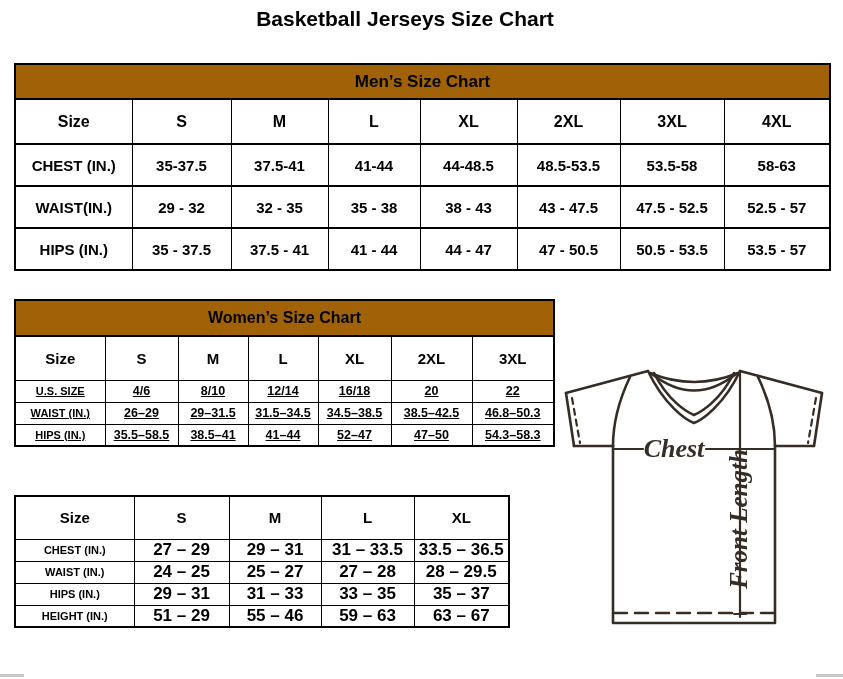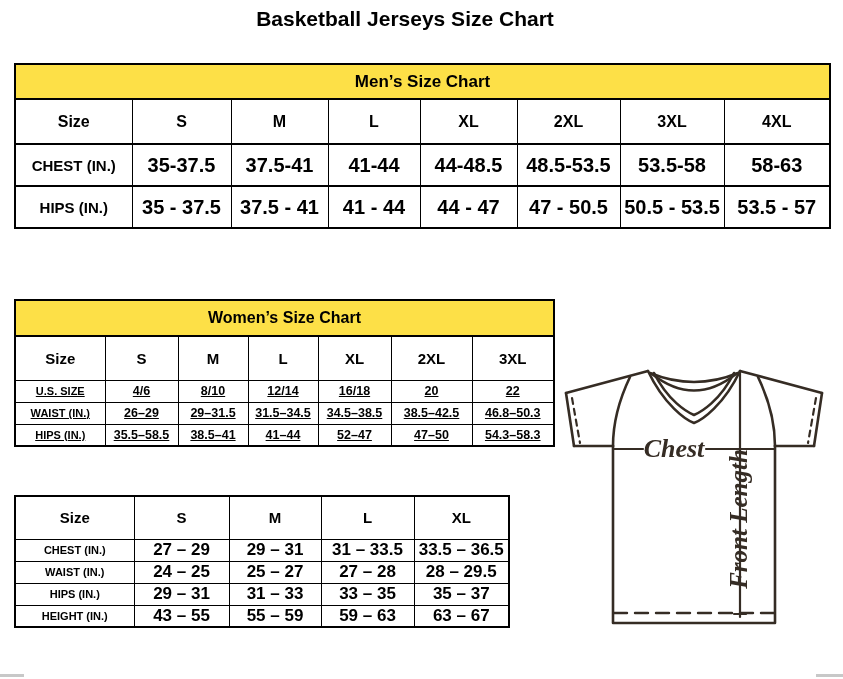--- a/index.html
+++ b/index.html
@@ -32,30 +32,30 @@
   th, td {
     text-align: center;
     vertical-align: middle;
     color: #000000;
     font-weight: bold;
     padding: 0 2px;
     overflow: hidden;
     white-space: nowrap;
   }
   tr.band th {
-    background: #fde047;
+    background: #a16207;
     border-bottom: 2px solid #000000;
     font-size: 17px;
   }
   
   #mens-table { left: 14px; top: 63px; width: 815px; }
   #mens-table tr.band th { height: 35px; }
   #mens-table tr.cols th { height: 45px; font-size: 16px; }
   #mens-table tr.vals th, #mens-table tr.vals td {
-    height: 42px; font-size: 20px; border-top-width: 2px; border-bottom-width: 2px;
+    height: 42px; font-size: 15px; border-top-width: 2px; border-bottom-width: 2px;
   }
   #mens-table tr.vals th { font-size: 15px; }
   
   #womens-table { left: 14px; top: 299px; width: 539px; }
   #womens-table tr.band th { height: 36px; font-size: 16px; }
   #womens-table tr.cols th { height: 44px; font-size: 15px; }
   #womens-table tr.vals th, #womens-table tr.vals td { height: 22px; font-size: 12.5px; text-decoration: underline; }
   #womens-table tr.vals th { font-size: 11px; }
   
   #youth-table { left: 14px; top: 495px; width: 494px; }
@@ -118,20 +118,30 @@
     </tr>
     <tr class="vals">
       <th>CHEST (IN.)</th>
       <td>35-37.5</td>
       <td>37.5-41</td>
       <td>41-44</td>
       <td>44-48.5</td>
       <td>48.5-53.5</td>
       <td>53.5-58</td>
       <td>58-63</td>
+    </tr>
+    <tr class="vals">
+      <th>WAIST(IN.)</th>
+      <td>29 - 32</td>
+      <td>32 - 35</td>
+      <td>35 - 38</td>
+      <td>38 - 43</td>
+      <td>43 - 47.5</td>
+      <td>47.5 - 52.5</td>
+      <td>52.5 - 57</td>
     </tr>
     <tr class="vals">
       <th>HIPS (IN.)</th>
       <td>35 - 37.5</td>
       <td>37.5 - 41</td>
       <td>41 - 44</td>
       <td>44 - 47</td>
       <td>47 - 50.5</td>
       <td>50.5 - 53.5</td>
       <td>53.5 - 57</td>
@@ -224,22 +234,22 @@
     </tr>
     <tr class="vals">
       <th>HIPS (IN.)</th>
       <td>29 – 31</td>
       <td>31 – 33</td>
       <td>33 – 35</td>
       <td>35 – 37</td>
     </tr>
     <tr class="vals">
       <th>HEIGHT (IN.)</th>
-      <td>43 – 55</td>
-      <td>55 – 59</td>
+      <td>51 – 29</td>
+      <td>55 – 46</td>
       <td>59 – 63</td>
       <td>63 – 67</td>
     </tr>
   </tbody>
     </table>
 
   <svg id="jersey" viewBox="0 0 284 268" xmlns="http://www.w3.org/2000/svg">
     <g fill="none" stroke="#352c24" stroke-width="2.6" stroke-linejoin="round" stroke-linecap="round">
 
       <path d="M92,6 L10,28"></path>

